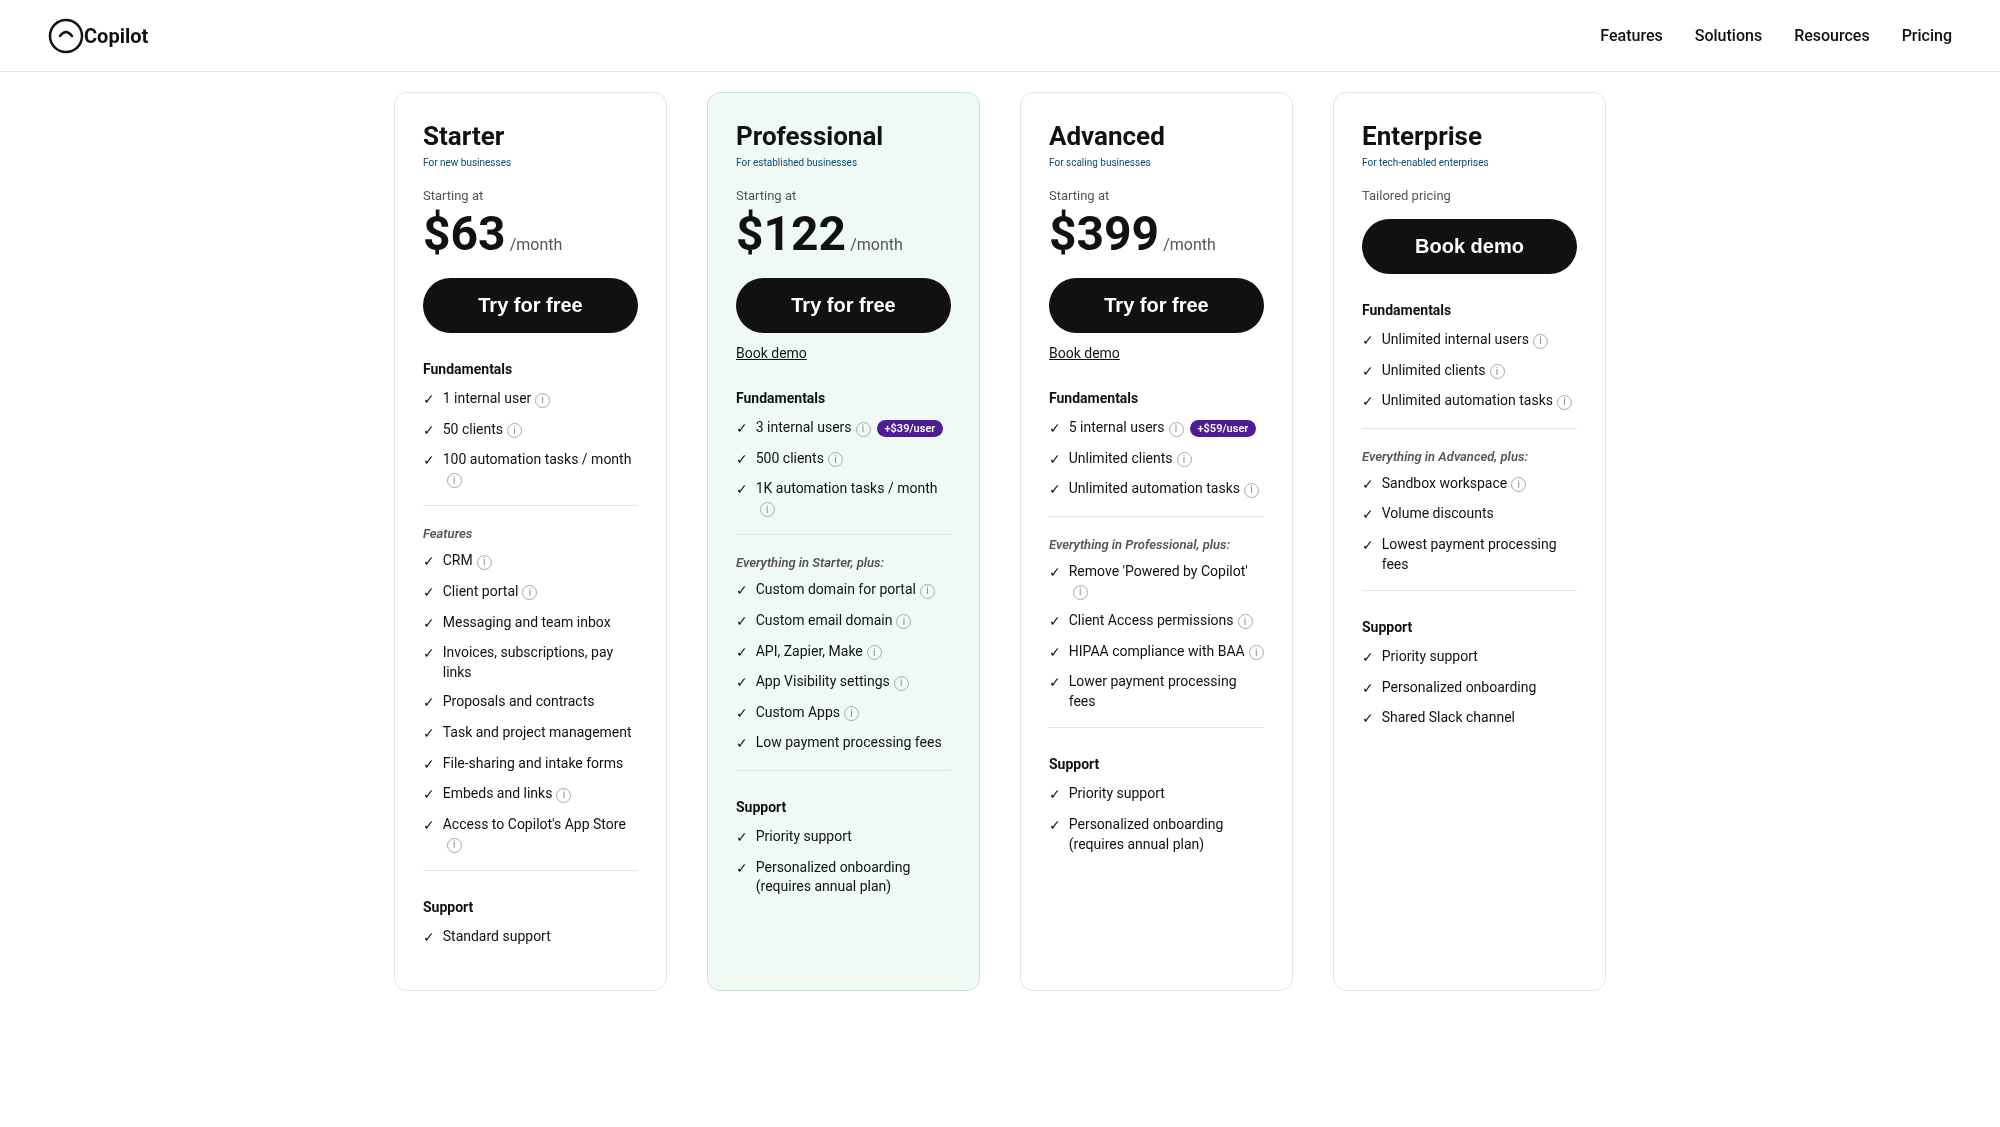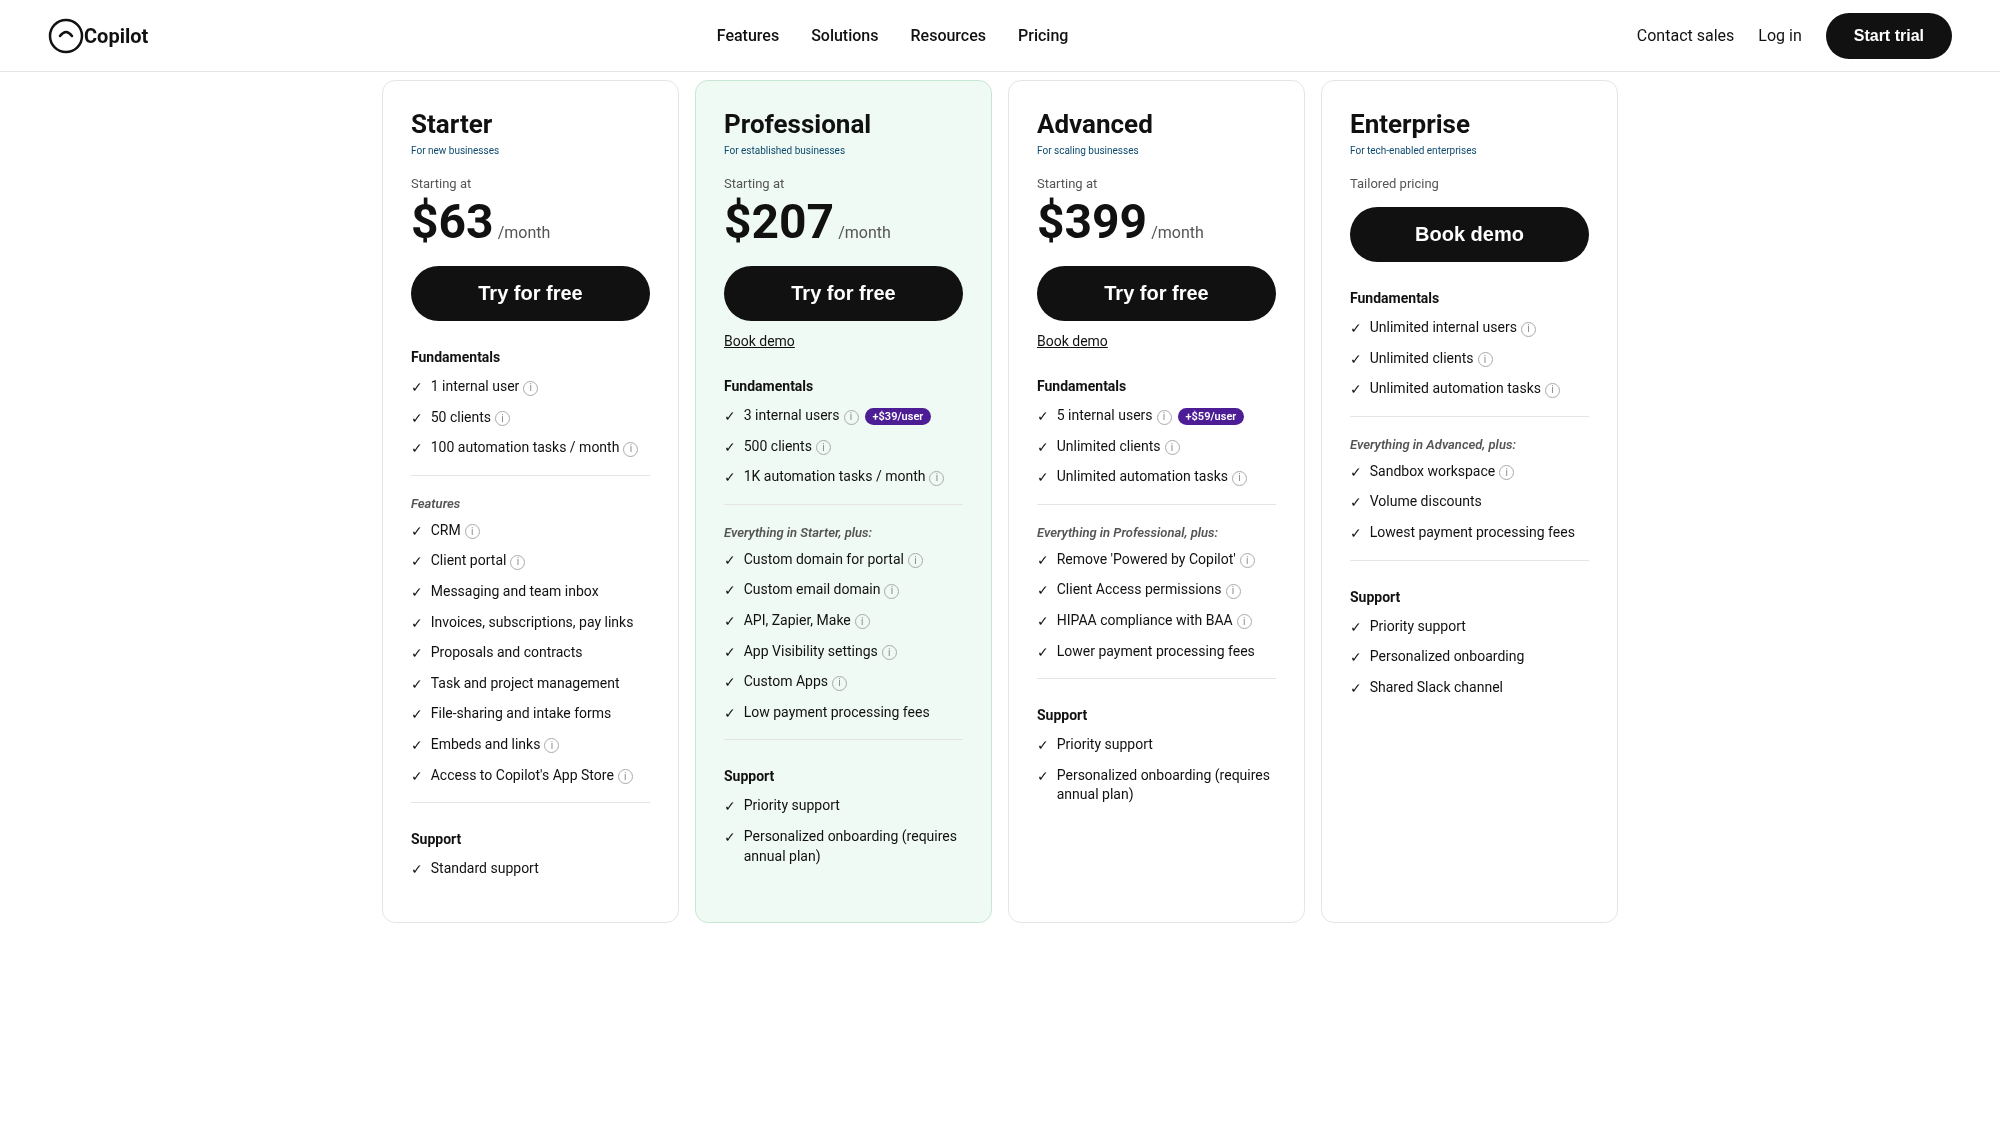--- a/index.html
+++ b/index.html
@@ -29,21 +29,21 @@
       gap: 0;
       max-width: 1300px;
       margin: 0 auto;
       padding: 0 24px;
     }
 
     .plan-card {
       border: 1px solid #e5e5e5;
       border-radius: 13px;
       padding: 28px 28px 32px;
-      margin: 8px;
+      margin: 20px;
       background: #fff;
     }
     .plan-card.highlighted {
       background: #f0faf4;
       border-color: #c8e6d4;
     }
 
     .plan-name {
       font-size: 26px; font-weight: 700; margin-bottom: 6px;
     }
@@ -109,25 +109,20 @@
       <path d="M12 18 Q18 10 24 18" stroke="#111" stroke-width="2.5" fill="none" stroke-linecap="round"></path>
     </svg>
     <span>Copilot</span>
   </a>
   <div class="nav-links">
     <a href="#">Features</a>
     <a href="#">Solutions</a>
     <a href="#">Resources</a>
     <a href="#">Pricing</a>
   </div>
-  <div class="nav-right">
-    <a href="#">Contact sales</a>
-    <a href="#">Log in</a>
-    <button class="btn-start-trial">Start trial</button>
-  </div>
 </nav>
 
 <div class="pricing-container" id="pricing-grid">
 <div class="plan-card">
     <div class="plan-name">Starter</div>
     <div class="plan-desc">For new businesses</div>
     <div class="plan-pricing-label">Starting at</div>
 
       <div class="plan-price">
         <span class="amount">$63</span>
@@ -197,21 +192,21 @@
       <span>Standard support</span>
         </li>
       </ul>
     </div>
     <div class="plan-card highlighted">
     <div class="plan-name">Professional</div>
     <div class="plan-desc">For established businesses</div>
     <div class="plan-pricing-label">Starting at</div>
   
       <div class="plan-price">
-        <span class="amount">$207</span>
+        <span class="amount">$122</span>
         <span class="per">/month</span>
       </div>
     <button class="btn-primary">Try for free</button><a href="#" class="btn-book-demo">Book demo</a><div class="section-title">Fundamentals</div><ul class="feature-list">
         <li>
           <span class="check-icon">✓</span>
       <span>3 internal users<span class="info-icon">i</span><span class="badge">+$39/user</span></span>
         </li>
         <li>
           <span class="check-icon">✓</span>
       <span>500 clients<span class="info-icon">i</span></span>

